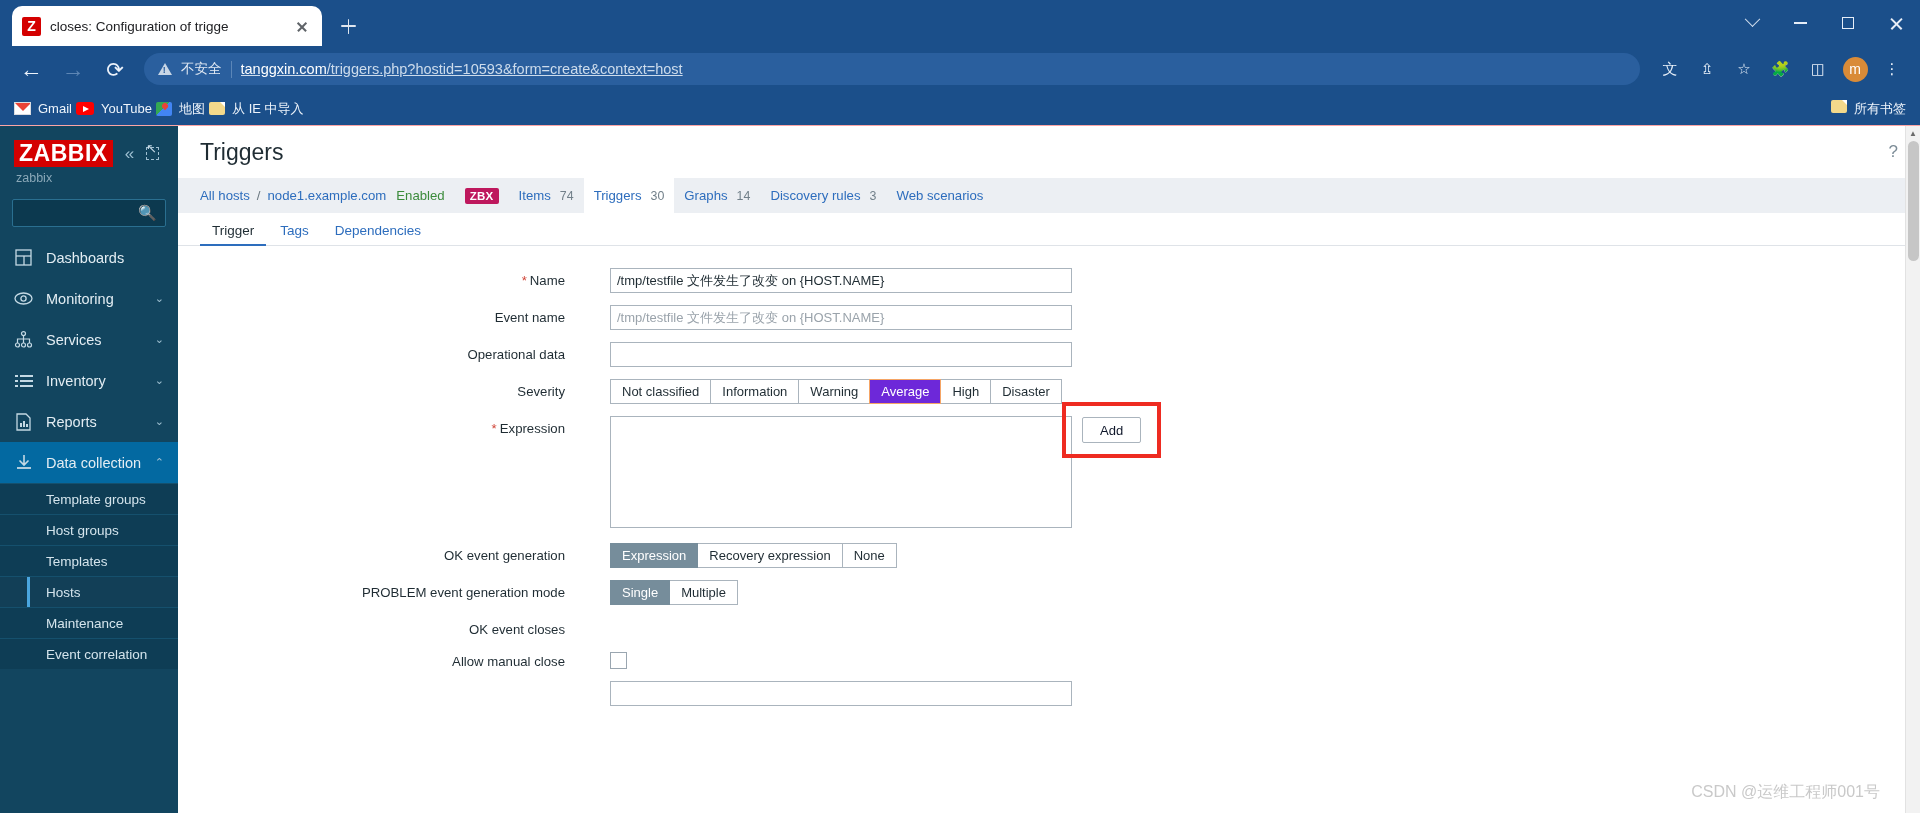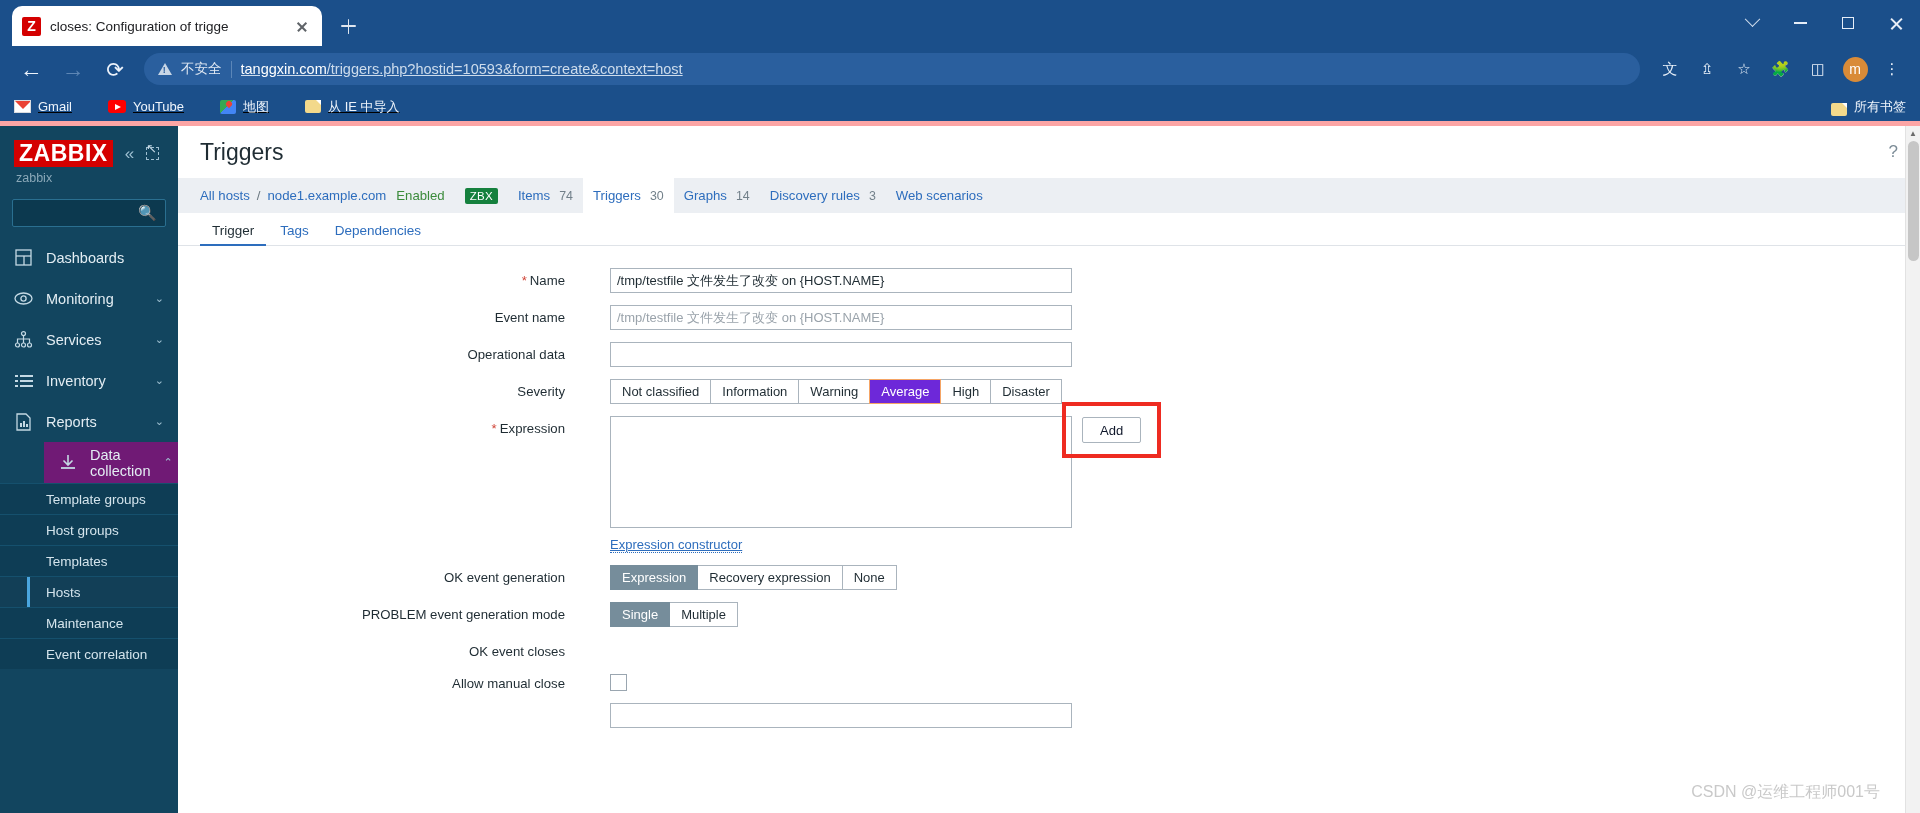--- a/index.html
+++ b/index.html
@@ -75,67 +75,67 @@
   .notsecure { font-size:13.5px; color:#e2eaf4; white-space:nowrap; }
   .vdiv { width:1px; height:17px; background:#5b86b8; }
   .url { font-size:14.5px; color:#cddcec; white-space:nowrap; overflow:hidden;text-decoration:underline; }
   .url b { color:#ffffff; font-weight:normal; }
   .tb-icons { display:flex; align-items:center; gap:5px; margin-left:10px; }
   .tb-ico { width:32px; height:32px; display:flex; align-items:center; justify-content:center; color:#e7eff8; font-size:15px; }
   .avatar-m { width:25px;height:25px;border-radius:50%;background:#d98b38;color:#fff;font-size:14px;display:flex;align-items:center;justify-content:center; }
 
   .bookmarks {
     height:34px; background:#1b4f8a; display:flex; align-items:center;
-    padding:0 14px; gap:36px; border-bottom:5px solid #fca5a5; position:relative;text-decoration:underline;
+    padding:0 14px; gap:4px; border-bottom:1px solid #fca5a5; position:relative;
   }
   .bm { display:flex; align-items:center; gap:7px; font-size:13px; color:#eef4fb; white-space:nowrap; }
   .bm-gmail { width:17px;height:13px;background:#fff;border:1px solid #dadce0;position:relative;overflow:hidden;}
   .bm-gmail::after{content:"";position:absolute;left:-1px;top:-1px;width:0;height:0;border-left:9px solid transparent;border-right:9px solid transparent;border-top:9px solid #ea4335;}
   .bm-yt { width:18px;height:13px;background:#ff0000;border-radius:3px;position:relative;}
   .bm-yt::after{content:"";position:absolute;left:7px;top:3.5px;border-left:6px solid #fff;border-top:3.5px solid transparent;border-bottom:3.5px solid transparent;}
   .bm-map { width:16px;height:14px;background:linear-gradient(135deg,#34a853 0 45%,#4285f4 45% 100%);position:relative;border-radius:2px;}
   .bm-map::after{content:"";position:absolute;left:6px;top:1px;width:6px;height:6px;border-radius:50% 50% 50% 0;background:#ea4335;transform:rotate(-45deg);}
   .bm-folder { width:16px;height:13px;background:#f3d98b;border-radius:2px 2px 2px 2px; position:relative;}
   .bm-folder::after{content:"";position:absolute;right:0;top:0;border-left:5px solid transparent;border-top:5px solid #fff;}
-  .bm-right { position:absolute; right:14px; display:flex; align-items:flex-end; gap:7px; font-size:13px; color:#eef4fb;margin-left:26px; }
+  .bm-right { position:absolute; right:14px; display:flex; align-items:flex-start; gap:7px; font-size:13px; color:#eef4fb;margin-left:26px; }
 
   
   .app { position:absolute; left:0; top:126px; right:0; bottom:0; display:flex; background:#fff; }
 
   .sidebar { width:178px; background:#12455f; color:#cfdde6; flex:none; position:relative; }
   .zbx-logo-row { padding:14px 14px 0 14px; display:flex; align-items:center; gap:12px; }
   .zbx-logo { background:#d40000; color:#fff; font-size:23px; font-weight:bold; letter-spacing:0.5px; padding:1px 5px 2px 5px; line-height:1.05; }
   .collapse-ico { color:#9fc0d2; font-size:17px; }
   .expand-ico { width:13px;height:13px; border:1.4px dashed #9fc0d2; position:relative; }
   .expand-ico::after { content:"\2196"; position:absolute; left:-1px; top:-7px; font-size:13px; color:#c7dae6; }
   .zbx-user { padding:4px 14px 0 16px; font-size:12.5px; color:#8aa8b8; }
   .zbx-search { margin:14px 12px 10px 12px; height:28px; background:#0c394f; border:1px solid #2a6f90; border-radius:2px; display:flex; align-items:center; padding:0 8px; }
   .zbx-search .sp { flex:1; }
   .search-glyph { color:#b9d2de; font-size:15px; }
   .nav-item { height:41px; display:flex; align-items:center; padding:0 14px; gap:13px; font-size:14.5px; color:#e3edf3; cursor:default; }
   .nav-item .chev { margin-left:auto; font-size:11px; color:#9fc0d2; }
-  .nav-item.open { background:#701a75;margin-left:44px; }
+  .nav-item.open { background:#0369a1; }
   .nav-ico { width:19px; height:19px; flex:none; color:#c4d9e4; display:flex; align-items:center; justify-content:center; }
   .subnav { background:#0e3d55; }
   .sub-item { height:31px; display:flex; align-items:center; padding-left:46px; font-size:13.5px; color:#d4e4ec; border-top:1px solid #15506d; position:relative; }
   .sub-item.active { background:#123f57; }
   .sub-item.active::before { content:""; position:absolute; left:27px; top:0; bottom:0; width:3px; background:#4aa6df; }
 
   .content { flex:1; position:relative; overflow:hidden; background:#fff; }
   .page-head { height:52px; display:flex; align-items:center; padding:0 22px; position:relative; }
   .page-title { font-size:23px; color:#1f2c33; font-weight:normal; }
   .help-q { position:absolute; right:22px; top:16px; color:#7c8c97; font-size:17px; }
 
   .crumbbar { background:#eceff3; height:35px; display:flex; align-items:center; padding:0 22px; gap:0; font-size:13.2px; }
   .crumbbar a { color:#2d6dbd; text-decoration:none; }
   .crumb-sep { color:#6b7880; margin:0 7px; }
   .crumb-chip { padding:0 10px; height:35px; display:flex; align-items:center; gap:5px; }
   .chip-white { background:#fff; }
   .enabled { color:#3b8b3b; }
-  .zbx-badge { background:#15803d; color:#fff; font-size:11.5px; font-weight:normal; padding:2px 5px; border-radius:2px; letter-spacing:.3px; }
+  .zbx-badge { background:#be185d; color:#fff; font-size:11.5px; font-weight:bold; padding:2px 5px; border-radius:2px; letter-spacing:.3px; }
   .cnt { color:#72808a; font-size:12.4px; margin-left:4px; }
 
   .tabsrow { height:33px; border-bottom:1px solid #dfe3e8; display:flex; align-items:flex-end; padding:0 22px; gap:2px; background:#fff; }
   .ftab { padding:0 12px 7px 12px; font-size:13.5px; color:#2d6dbd; position:relative; }
   .ftab.active { color:#1f2c33; }
   .ftab.active::after { content:""; position:absolute; left:0; right:0; bottom:-1px; height:2.5px; background:#2d6dbd; }
 
   .form { padding:22px 0 0 0; font-size:13.2px; color:#1f2c33; }
   .frow { display:flex; align-items:flex-start; margin-bottom:12px;gap:32px; }
   .flabel { width:400px; text-align:right; padding-right:13px; padding-top:5px; color:#1f2c33; font-size:13.2px; }
@@ -432,21 +432,20 @@
           <button class="sel-orange">Average</button>
           <button>High</button>
           <button>Disaster</button>
         </div>
       </div>
 
       <div class="frow">
         <div class="flabel"><span class="req">*</span><span>Expression</span></div>
         <div class="expr-wrap">
           <textarea class="texta" style=""></textarea>
-          <div><a class="constructor-link" href="#">Expression constructor</a></div>
           <div class="addbtn-hl">
             <button class="btn-add">Add</button>
           </div>
         </div>
       </div>
 
       <div class="frow">
         <div class="flabel">OK event generation</div>
         <div class="seg">
           <button class="sel-grey">Expression</button>

